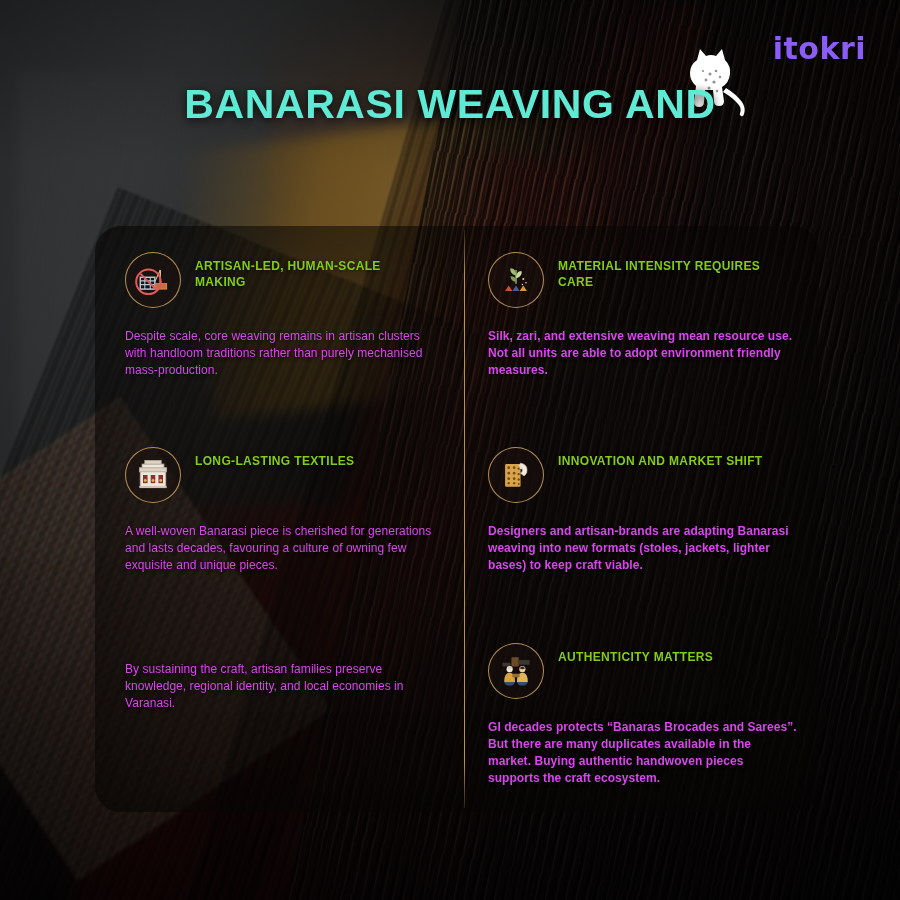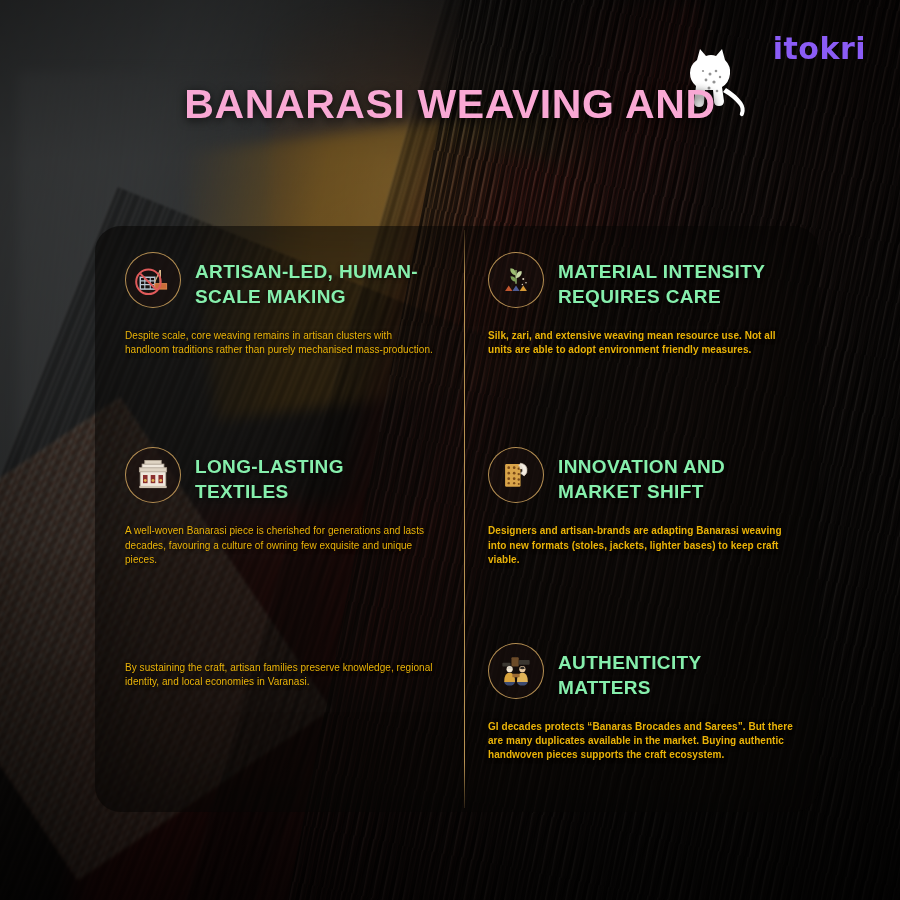--- a/index.html
+++ b/index.html
@@ -214,21 +214,21 @@
   }
 
   
   .title {
     position: absolute;
     top: 78px;
     left: 0;
     right: 0;
     z-index: 6;
     text-align: center;
-    color: #f9a8d4;
+    color: #5eead4;
     font-family: "Liberation Sans", sans-serif;
     font-weight: 700;
     font-size: 41px;
     line-height: 1.28;
     letter-spacing: 0.6px;
     text-shadow: 0 2px 10px rgba(0,0,0,0.75);
     padding: 0 110px;
   }
 
   
@@ -282,33 +282,33 @@
     background: rgba(28,16,14,0.55);
     display: flex;
     align-items: center;
     justify-content: center;
     overflow: hidden;
     margin-top: 2px;
   }
   .icon-ring svg { display: block; }
 
   .cell-title {
-    color: #86efac;
+    color: #84cc16;
     font-weight: 700;
-    font-size: 19px;
+    font-size: 12px;
     line-height: 1.32;
     letter-spacing: 0.35px;
     text-transform: uppercase;
     padding-top: 9px;
     text-shadow: 0 1px 4px rgba(0,0,0,0.6);
   }
   .cell-body {
     margin-top: 20px;
-    color: #eab308;
-    font-size: 10px;
+    color: #d946ef;
+    font-size: 12px;
     line-height: 1.42;
     letter-spacing: 0.05px;
     text-shadow: 0 1px 4px rgba(0,0,0,0.75);
     max-width: 320px;
   }
   .cell.right .cell-body { max-width: 330px; font-weight: bold; }
 </style>
 </head>
 <body>
 

